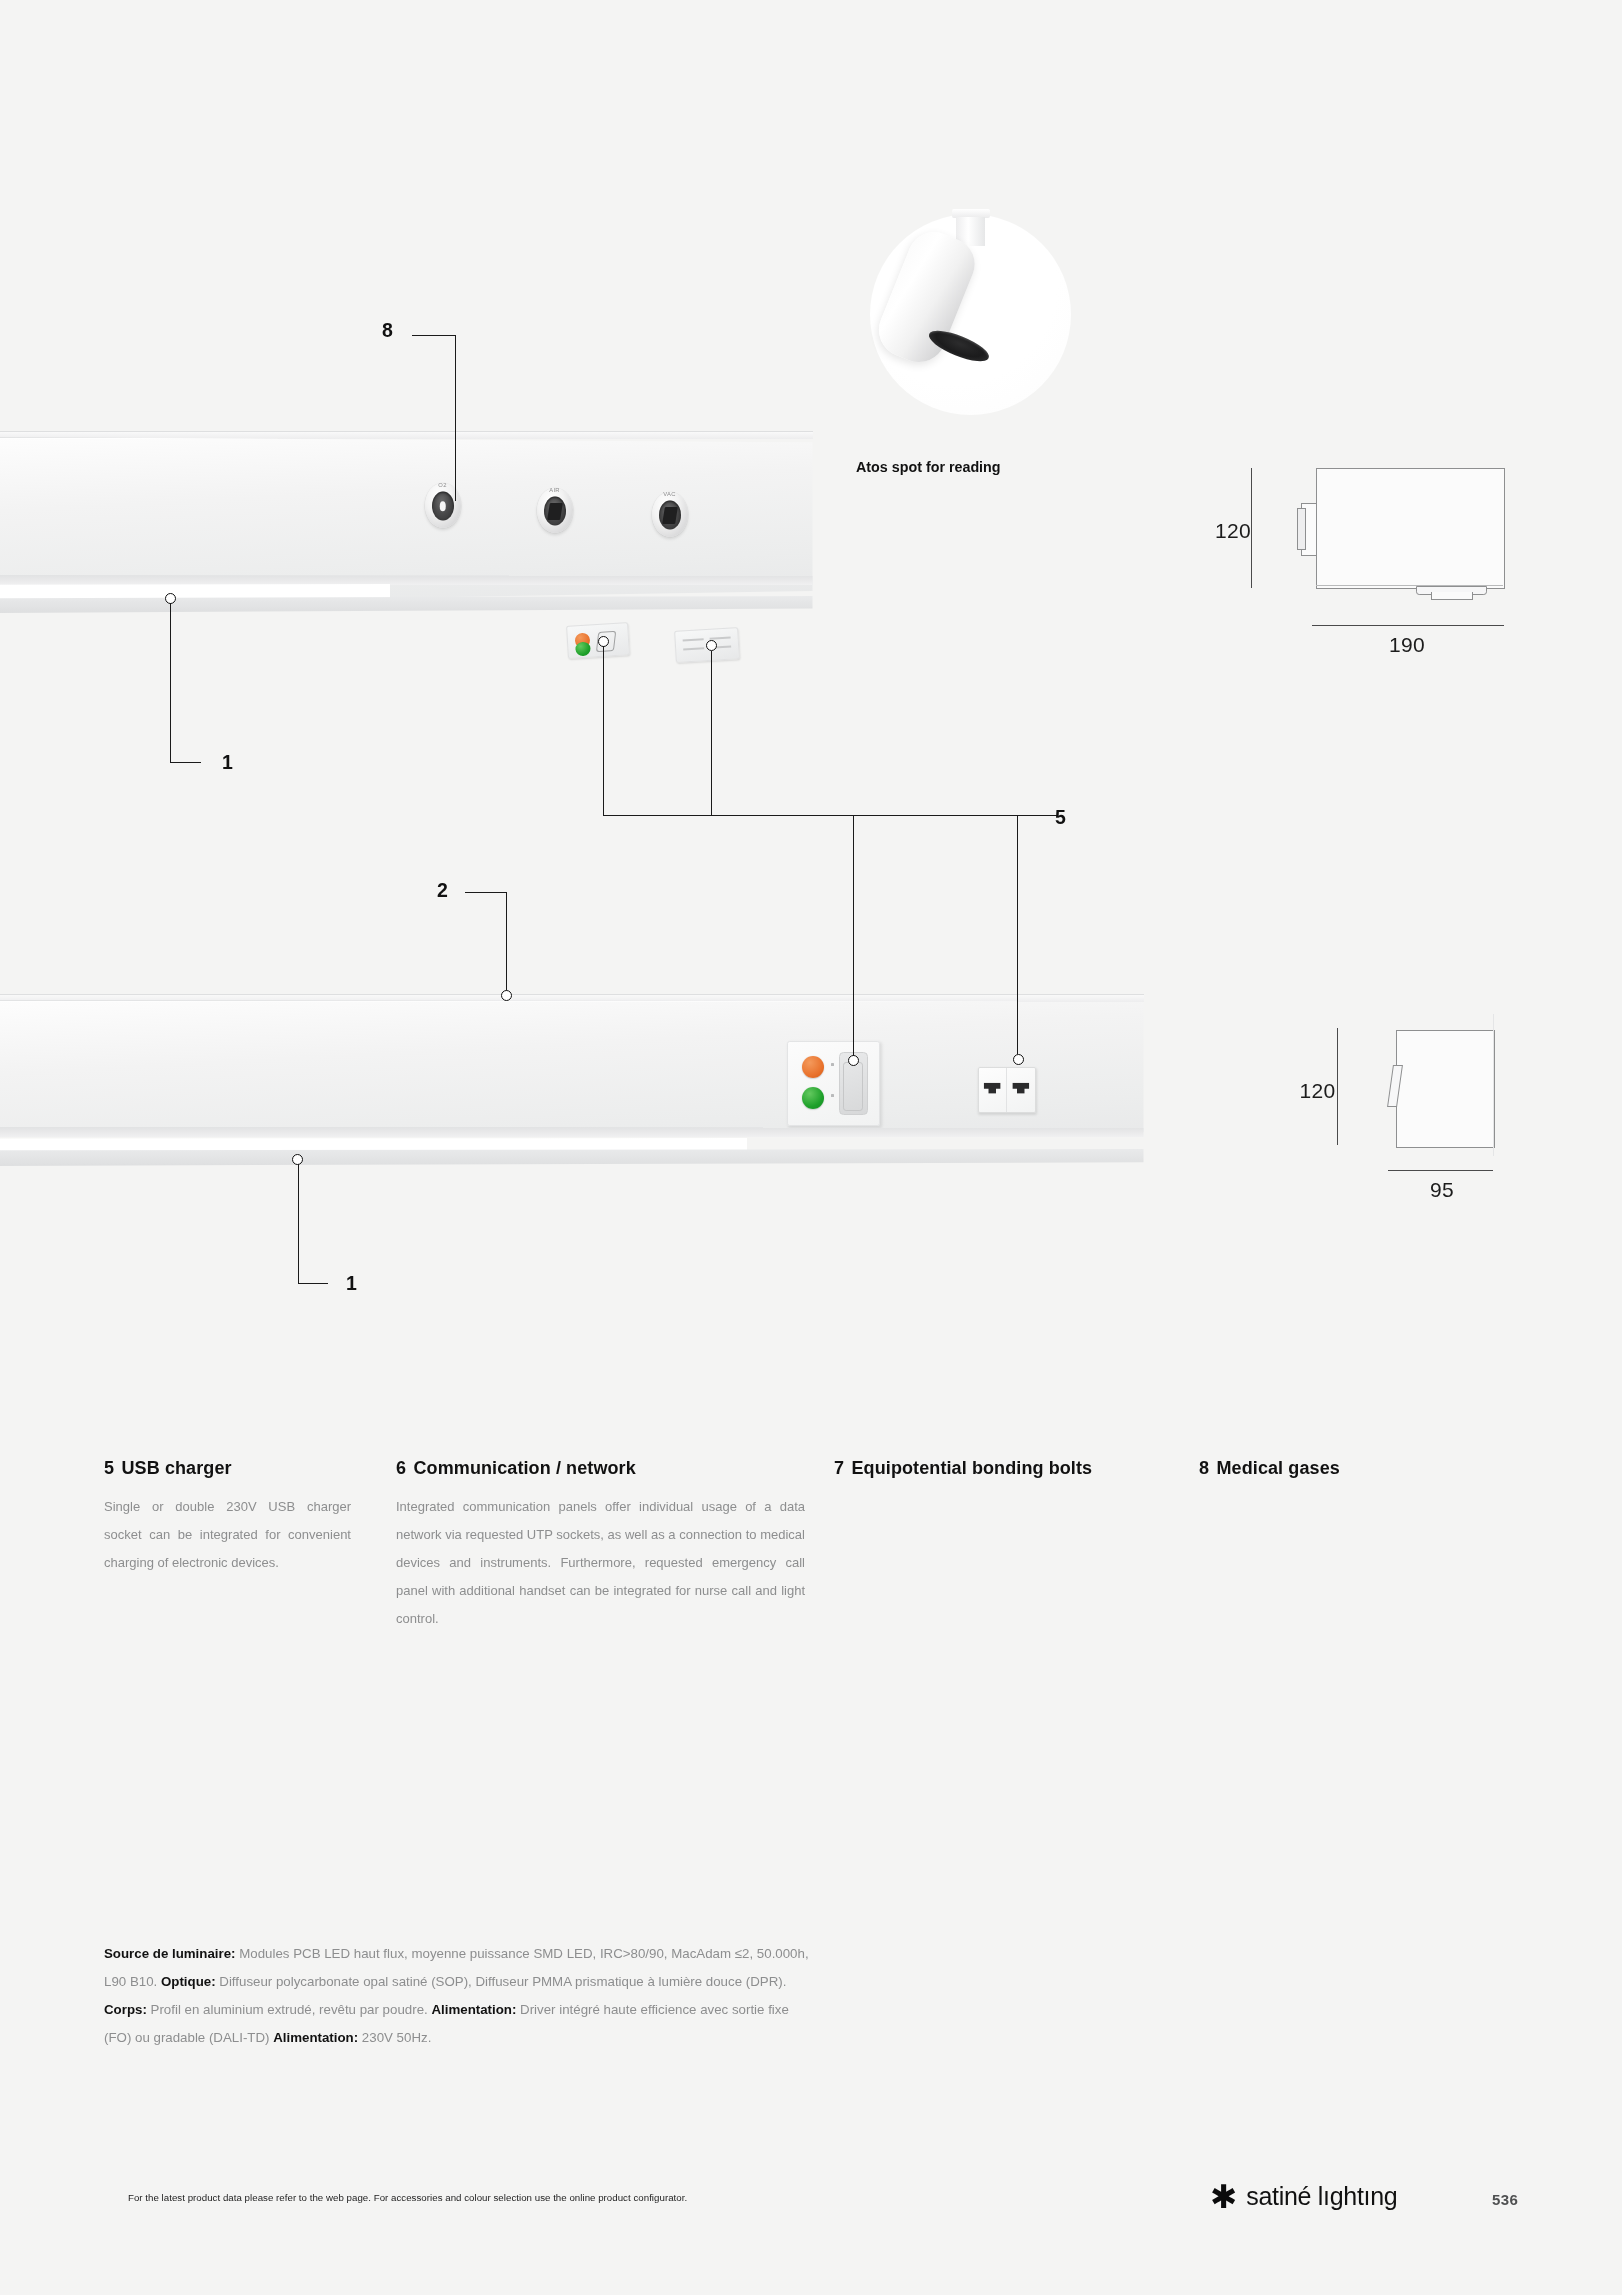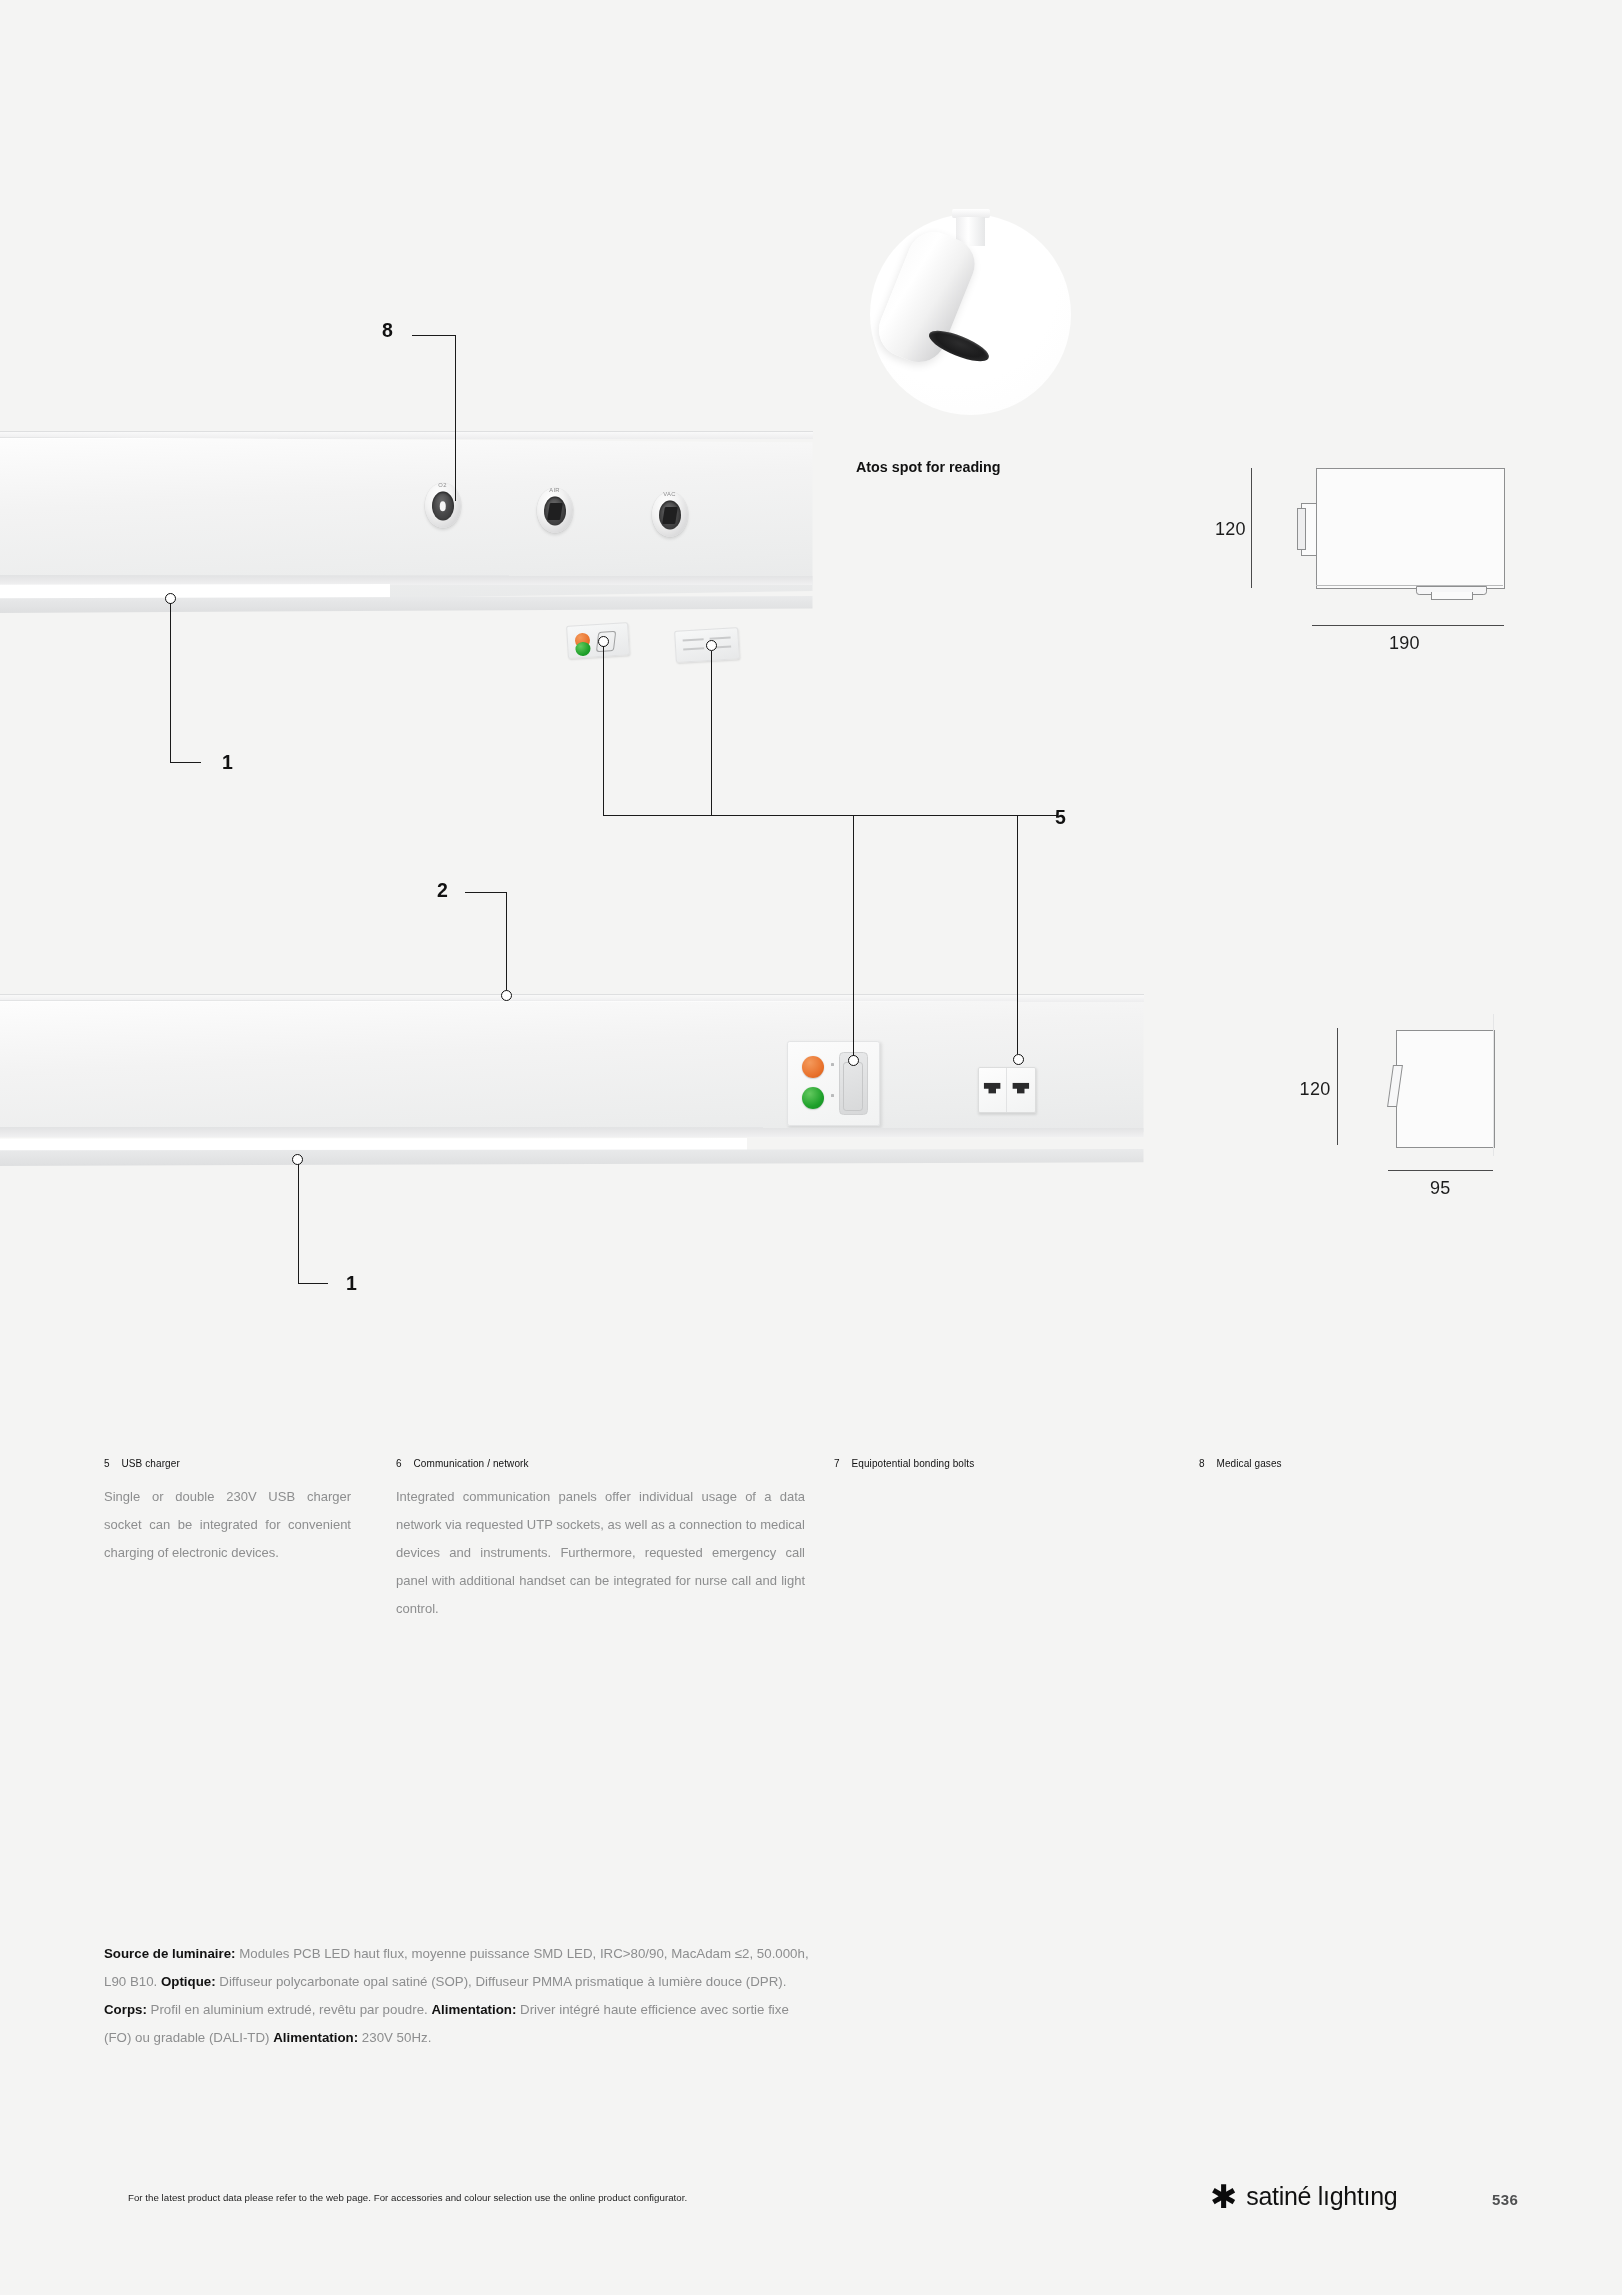--- a/index.html
+++ b/index.html
@@ -142,28 +142,28 @@
   .spot-cap{
     position:absolute;background:linear-gradient(180deg,#ffffff,#ebebec);
     border-radius:1.9px;
   }
 
   
   .tech{position:absolute;}
   .tech .dimline{position:absolute;background:#4a4a4b;}
   .tech .dimline.v{width:1px;}
   .tech .dimline.h{height:1px;}
-  .tech .dimtxt{position:absolute;font-size:18px;color:#1c1c1c;letter-spacing:0.3px;}
+  .tech .dimtxt{position:absolute;font-size:21px;color:#1c1c1c;letter-spacing:0.3px;}
   .tech .box{position:absolute;border:0.8px solid #8e8f90;background:#fbfbfb;}
   .tech .boxline{position:absolute;background:#b9babb;}
 
   
   .feat{position:absolute;}
   .feat h4{
-    margin:0 0 14.3px 0;font-size:10px;font-weight:400;color:#111;
+    margin:0 0 14.3px 0;font-size:18px;font-weight:700;color:#111;
     letter-spacing:0.1px;white-space:nowrap;
   }
   .feat h4 .n{display:inline-block;width:17.5px;}
   .feat p{
     margin:0;font-size:13px;line-height:2.15;color:#8d8e8f;
     text-align:justify;text-justify:inter-word;font-weight:400;
   }
   .specblock{
     position:absolute;font-size:13.3px;line-height:2.1;color:#8d8e8f;
     text-align:left;

